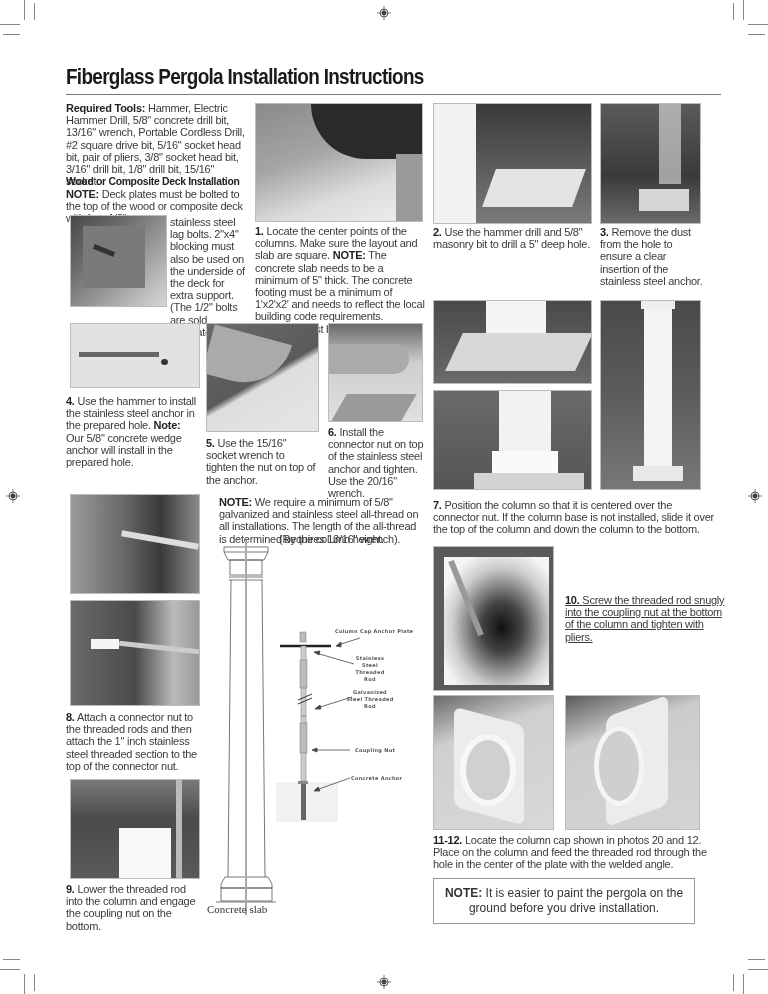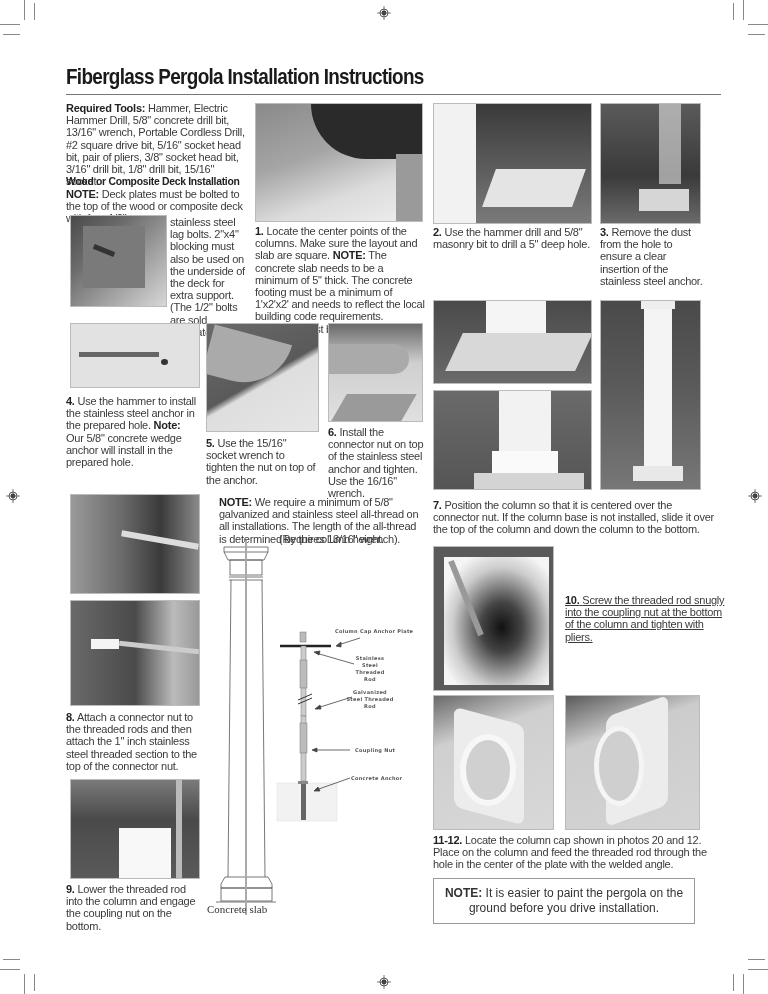--- a/index.html
+++ b/index.html
@@ -127,21 +127,21 @@
   <b>5.</b>
   <span>Use the 15/16" socket wrench to tighten the nut on top of the anchor.</span>
 </div>
 
 <div class="photo" style="left:328px;top:323px;width:93px;height:97px;background:linear-gradient(180deg,#6a6a6a 0%,#cfcfcf 40%,#e0e0e0 100%);">
   <div style="position:absolute;left:0;top:20px;width:80px;height:30px;background:#aaa;border-radius:0 20px 20px 0;"></div>
   <div style="position:absolute;left:10px;top:70px;width:70px;height:27px;background:#9a9a9a;transform:skewX(-30deg);"></div>
 </div>
 <div class="abs txt" style="left:328px;top:426px;width:96px;">
   <b>6.</b>
-  <span>Install the connector nut on top of the stainless steel anchor and tighten. Use the 16/16" wrench.</span>
+  <span>Install the connector nut on top of the stainless steel anchor and tighten. Use the 20/16" wrench.</span>
 </div>
 
 <div class="photo" style="left:433px;top:300px;width:157px;height:82px;background:linear-gradient(180deg,#4a4a4a 0%,#6a6a6a 100%);">
   <div style="position:absolute;left:52px;top:0;width:60px;height:32px;background:#f5f5f5;"></div>
   <div style="position:absolute;left:20px;top:32px;width:130px;height:38px;background:#d8d8d8;transform:skewX(-25deg);"></div>
 </div>
 <div class="photo" style="left:433px;top:390px;width:157px;height:98px;background:linear-gradient(180deg,#6a6a6a 0%,#555 100%);">
   <div style="position:absolute;left:65px;top:0;width:52px;height:60px;background:#f2f2f2;"></div>
   <div style="position:absolute;left:58px;top:60px;width:66px;height:22px;background:#fafafa;"></div>
   <div style="position:absolute;left:40px;top:82px;width:110px;height:16px;background:#d4d4d4;"></div>

